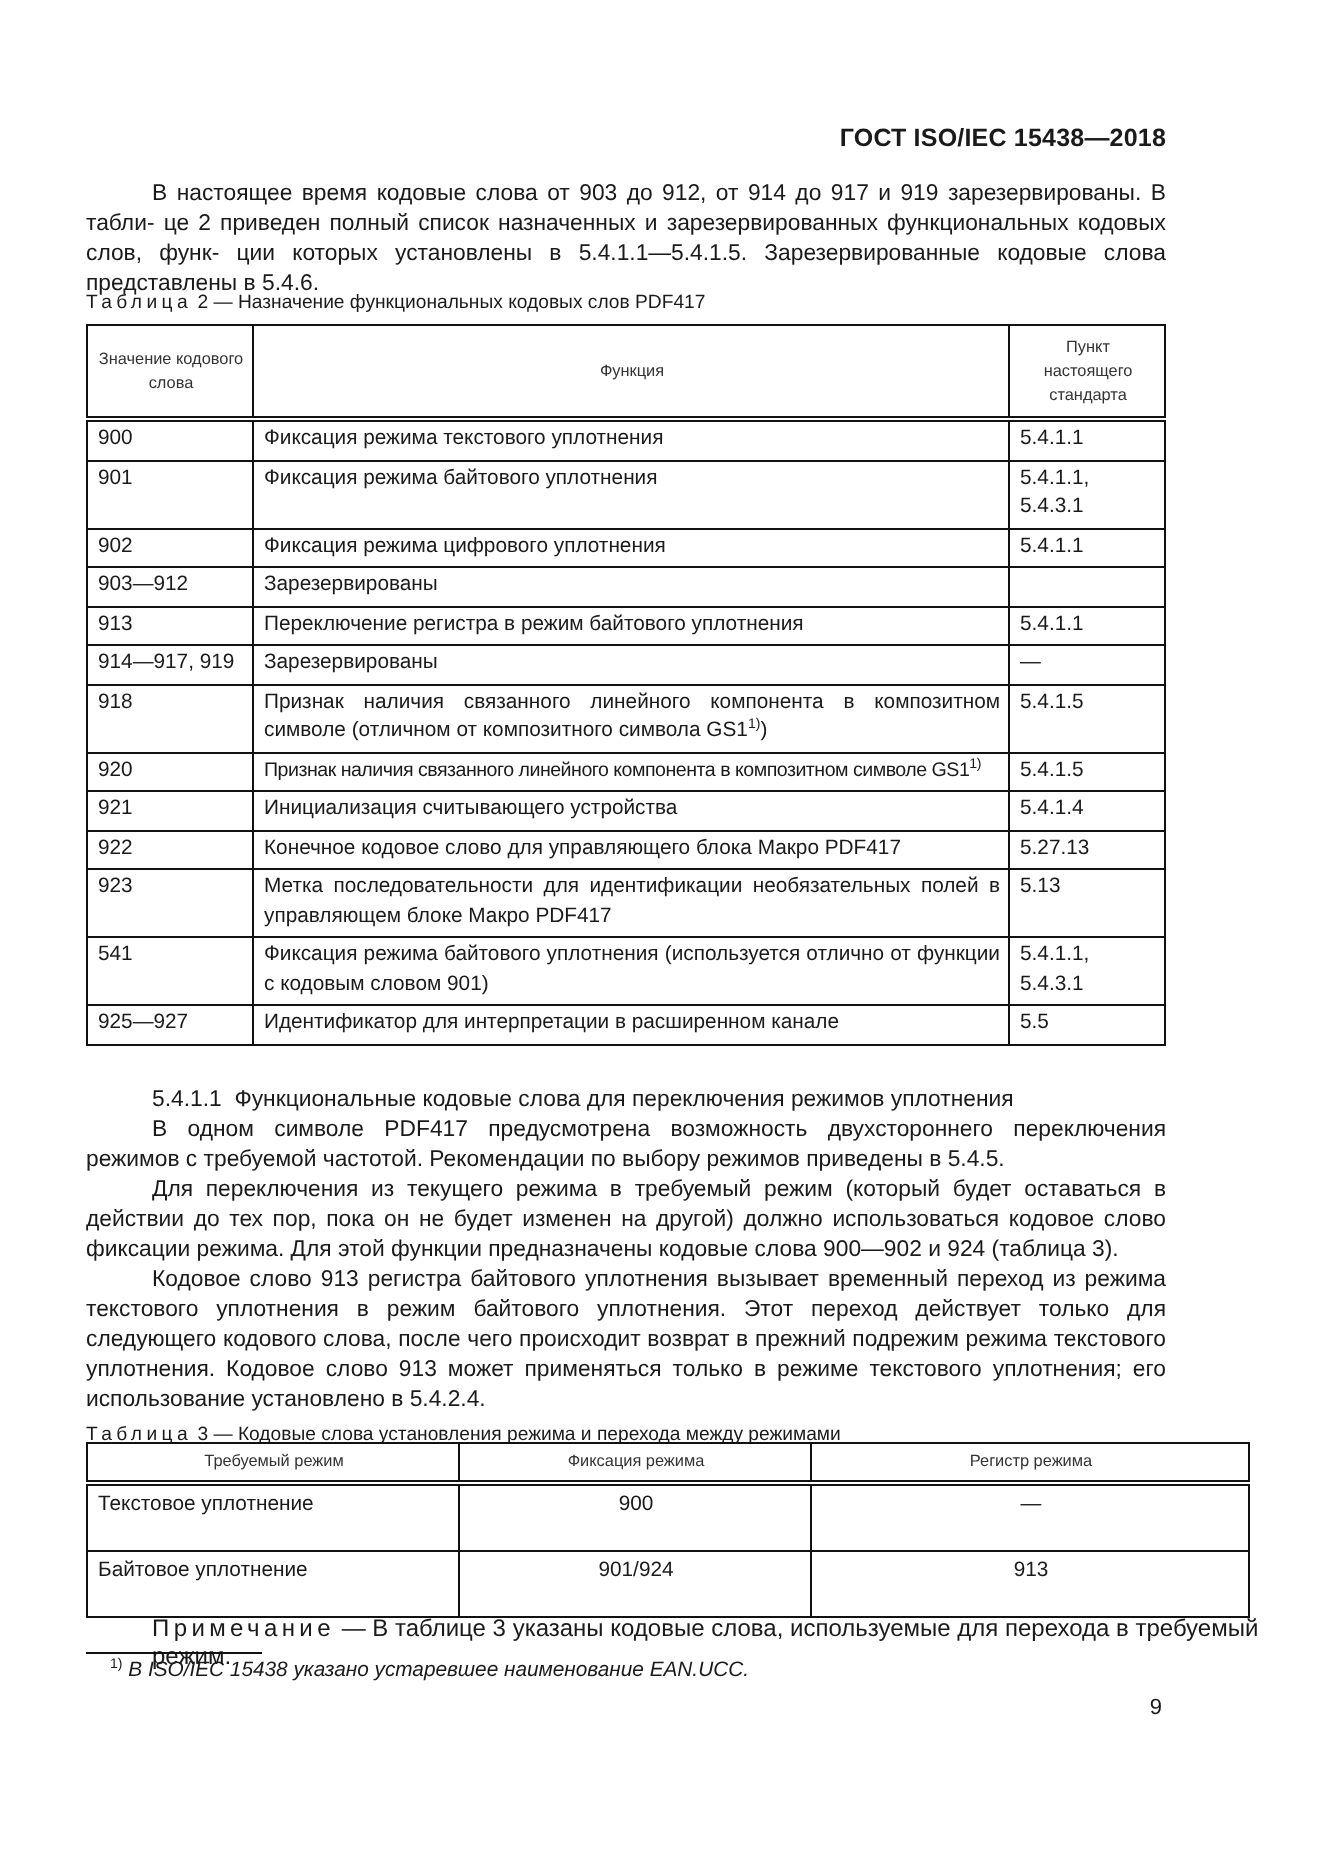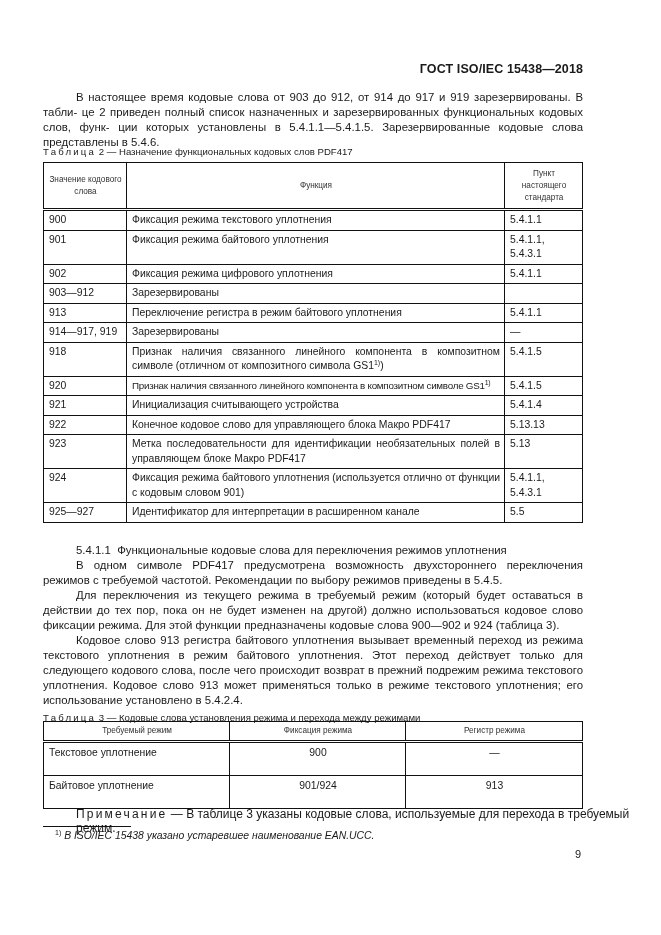--- a/index.html
+++ b/index.html
@@ -15,21 +15,21 @@
   td, th { border: 1px solid #111; vertical-align: top; padding: 2px 4px 2px 5px; font-weight: normal; }
   th { font-size: 8.2px; color: #333; text-align: center; vertical-align: middle; line-height: 12px; }
   .t2 { left: 43px; top: 162px; width: 540px; }
   .t2 thead tr th { border-bottom: 3px double #111; height: 41px; }
   .t2 td { line-height: 14.5px; }
   .t2 td.fn { text-align: justify; }
   .t2 .c1 { width: 73px; }
   .t2 .c3 { width: 68px; }
   .tight { font-size: 9.8px; letter-spacing: -0.25px; white-space: nowrap; }
   sup { font-size: 7px; vertical-align: 4px; line-height: 0; }
-  .t3 { left: 43px; top: 721px; width: 540px; }
+  .t3 { left: 43px; top: 721px; width: 582px; }
   .t3 th { height: 14px; border-bottom: 3px double #111; }
   .t3 td { height: 16px; line-height: 16px; padding-top: 2px; padding-bottom: 14px; }
   .t3 td.ctr { text-align: center; }
   .t3 .c1 { width: 176px; } .t3 .c2 { width: 166px; }
   .note { left: 76px; top: 807px; font-size: 12px; }
   .fn-rule { left: 43px; top: 826px; width: 88px; height: 0; border-top: 1px solid #111; }
   .footnote { left: 55px; top: 830px; font-size: 10.4px; }
   .footnote em { font-style: italic; }
   .page-num { right: 80px; top: 848px; font-size: 11px; }
 </style>
@@ -100,29 +100,29 @@
       <td>5.4.1.5</td>
     </tr>
     <tr>
       <td>921</td>
       <td class="fn">Инициализация считывающего устройства</td>
       <td>5.4.1.4</td>
     </tr>
     <tr>
       <td>922</td>
       <td class="fn">Конечное кодовое слово для управляющего блока Макро PDF417</td>
-      <td>5.13.13</td>
+      <td>5.27.13</td>
     </tr>
     <tr>
       <td>923</td>
       <td class="fn">Метка последовательности для идентификации необязательных полей в управляющем блоке Макро PDF417</td>
       <td>5.13</td>
     </tr>
     <tr>
-      <td>924</td>
+      <td>541</td>
       <td class="fn">Фиксация режима байтового уплотнения (используется отлично от функции с кодовым словом 901)</td>
       <td>5.4.1.1, 5.4.3.1</td>
     </tr>
     <tr>
       <td>925—927</td>
       <td class="fn">Идентификатор для интерпретации в расширенном канале</td>
       <td>5.5</td>
     </tr>
   </tbody>
 </table>

